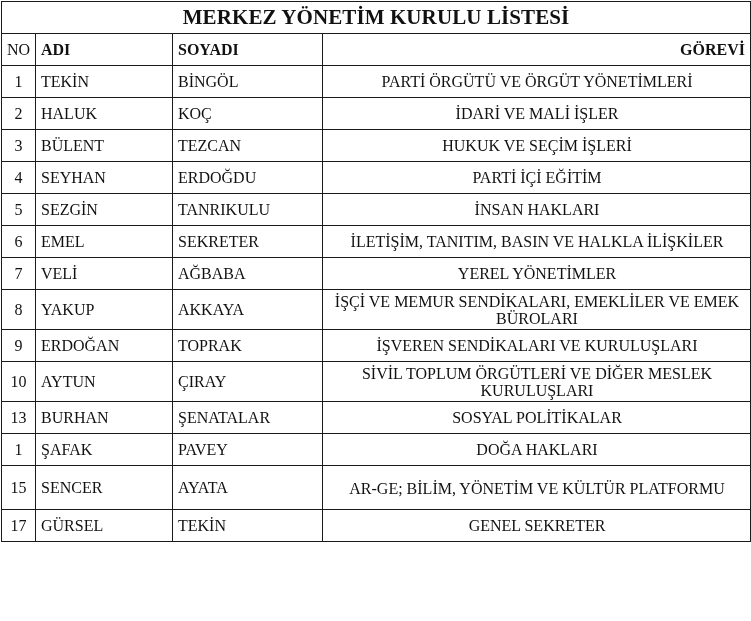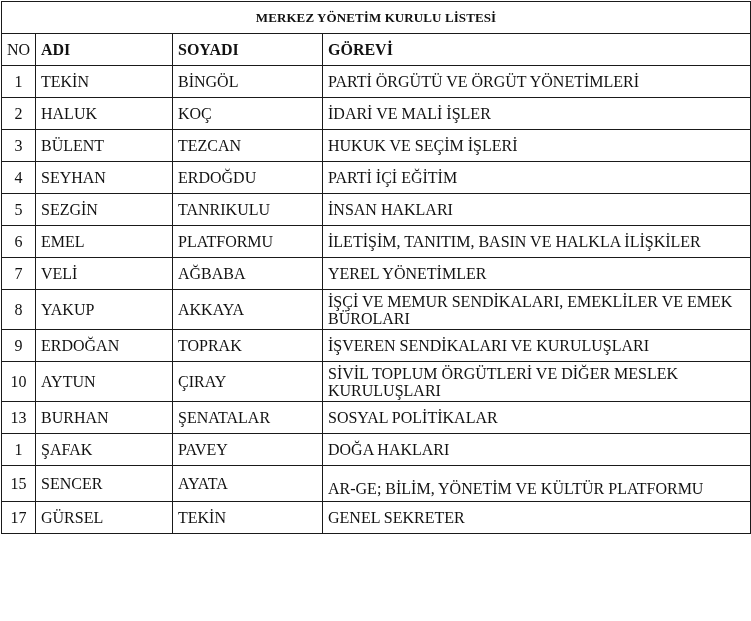--- a/index.html
+++ b/index.html
@@ -33,52 +33,53 @@
     }
     col.c-no { width: 34px; }
     col.c-adi { width: 137px; }
     col.c-soy { width: 150px; }
     col.c-gor { width: 428px; }
 
     tr.title-row td {
       height: 31px;
       text-align: center;
       font-weight: bold;
-      font-size: 13px;
+      font-size: 21px;
       letter-spacing: 0.1px;
     }
     tr.head-row th {
       height: 31px;
       font-weight: bold;
       text-align: left;
     }
     tr.head-row th.no {
       font-weight: normal;
       text-align: center;
       padding: 0 2px;
     }
     tr.head-row th.gorevi {
-      text-align: left;
+      text-align: right;
     }
     tr.data-row td {
       height: 31px;
     }
     tr.data-row.tall td {
       height: 39px;
     }
     tr.data-row td.no {
       text-align: center;
       padding: 0 2px;
     }
     tr.data-row td.gorev-cell {
       padding-right: 4px;
+      text-align: center;
     }
     tr.data-row td.gorev-cell.lowered {
       vertical-align: bottom;
-      padding-bottom: 4px;
+      padding-bottom: 12px;
     }
   </style>
 </head>
 <body>
 
 <table class="list">
   <colgroup>
     <col class="c-no">
       <col class="c-adi">
       <col class="c-soy">
@@ -121,21 +122,21 @@
     </tr>
     <tr class="data-row">
       <td class="no">5</td>
       <td>SEZGİN</td>
       <td>TANRIKULU</td>
       <td class="gorev-cell">İNSAN HAKLARI</td>
     </tr>
     <tr class="data-row">
       <td class="no">6</td>
       <td>EMEL</td>
-      <td>PLATFORMU</td>
+      <td>SEKRETER</td>
       <td class="gorev-cell">İLETİŞİM, TANITIM, BASIN VE HALKLA İLİŞKİLER</td>
     </tr>
     <tr class="data-row">
       <td class="no">7</td>
       <td>VELİ</td>
       <td>AĞBABA</td>
       <td class="gorev-cell">YEREL YÖNETİMLER</td>
     </tr>
     <tr class="data-row tall">
       <td class="no">8</td>

